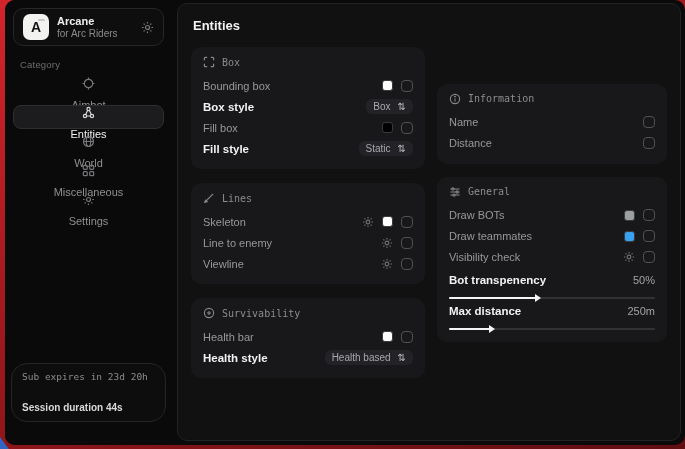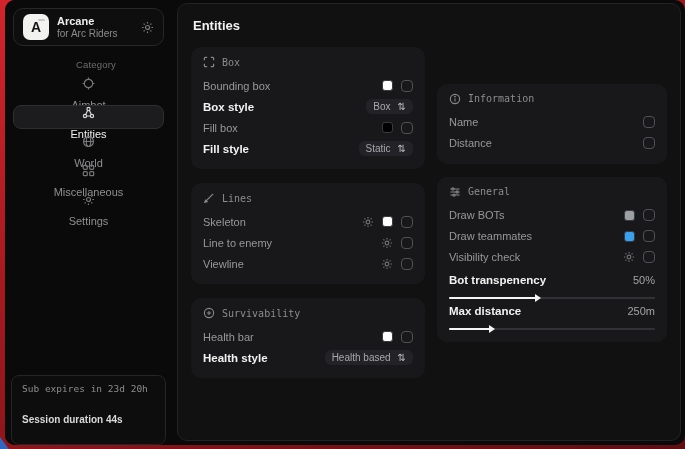--- a/index.html
+++ b/index.html
@@ -22,34 +22,34 @@
   .logo {
     width:26px; height:26px; background:#f2f2f0; border-radius:7px;
     display:flex; align-items:center; justify-content:center;
     color:#141414; font-weight:bold; font-size:14px; position:relative;
   }
   .logo:after{content:"";position:absolute;right:4px;top:5px;width:7px;height:2px;background:#c9c9c5;border-radius:1px;}
   .brand-text { flex:1; line-height:1.15; }
   .brand-name { color:#efefef; font-size:11px; font-weight:bold; }
   .brand-sub  { color:#8b8b8b; font-size:10px; }
   .brand-gear { color:#7c7c7e; display:flex; }
-  .category { font-size:9.5px; color:#6e6e70; margin:13px 0 6px 15px; letter-spacing:.2px;text-align:center; }
+  .category { font-size:9.5px; color:#6e6e70; margin:13px 0 6px 15px; letter-spacing:.2px; }
   .nav { display:flex; flex-direction:column; gap:5px; padding:0 8px; }
   .nav-item {
     height:24px; display:flex; align-items:center; gap:9px; padding:0 8px;
     border:1px solid transparent; border-radius:8px; font-size:11px; color:#8f8f91;
     cursor:pointer;
     flex-direction:column;
   }
   .nav-item .nicon { display:flex; color:#77777a; }
   .nav-item.active { background:#1c1c1e; border-color:#2e2e30; color:#f1f1f1; }
   .nav-item.active .nicon { color:#d8d8d8; }
   .side-footer {
-    position:absolute; left:6px; right:6px; bottom:0; border:1px solid #252527;
-    border-radius:8px; padding:7px 10px 19px; background:#0d0d0e;
+    position:absolute; left:6px; right:6px; bottom:23px; border:1px solid #252527;
+    border-radius:16px; padding:7px 10px 8px; background:#0d0d0e;
   }
   .sub-line { font-family:"DejaVu Sans Mono", monospace; font-size:9.5px; color:#8d8d8f; white-space:nowrap; }
   .sess-line { font-size:10px; font-weight:bold; color:#d9d9d9; margin-top:20px; }
   
   .panel {
     position:absolute; left:172px; top:3px; right:4px; bottom:4px;
     background:#111112; border:1px solid #232325; border-radius:10px; padding:12px 13px;
   }
   .panel-title { color:#f2f2f2; font-size:13px; font-weight:bold; margin:2px 0 14px 2px; }
   .cols { display:flex; gap:12px; align-items:center; }

